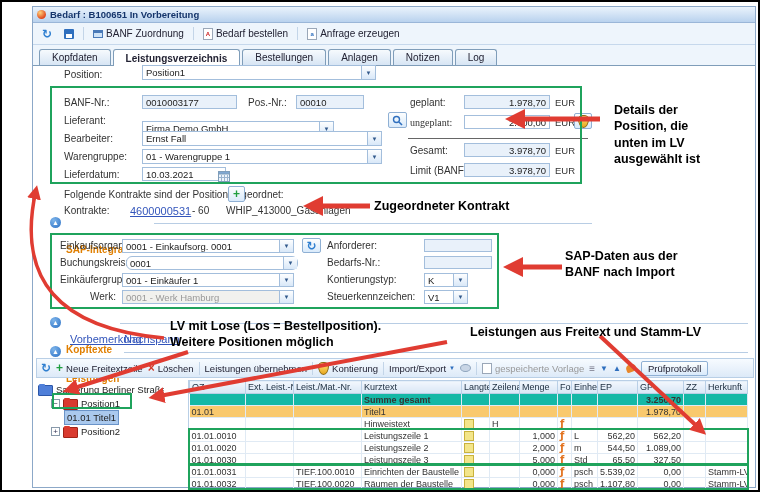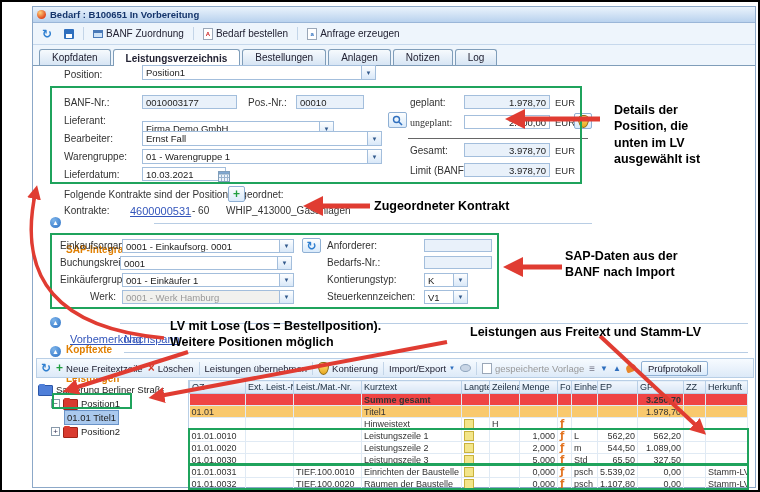--- a/index.html
+++ b/index.html
@@ -74,21 +74,21 @@
   .folder.yellow{background:#f0c75a;border:1px solid #bb8f2c;}
   .tree-label{max-width:108px;overflow:hidden;text-overflow:clip;}
   .tree-label.sel{background:#aac9ee;border:1px solid #6a93c8;padding:0 2px;}
   
   #lvtable{position:absolute;left:187px;top:378px;width:560px;}
   #lvtable table{border-collapse:collapse;table-layout:fixed;width:558px;font-size:9px;}
   #lvtable th{background:linear-gradient(#f2f7fd,#d8e6f5);border:1px solid #b9cfe6;font-weight:normal;color:#234;
      text-align:left;padding:1px 2px;height:10px;white-space:nowrap;overflow:hidden;}
   #lvtable td{border-right:1px solid #e0eaf4;border-bottom:1px solid #e0eaf4;padding:0 2px;height:11px;
      white-space:nowrap;overflow:hidden;color:#333;}
-  #lvtable tr.sum td{background:#ef4444;font-weight:bold;}
+  #lvtable tr.sum td{background:#14b8a6;font-weight:bold;}
   #lvtable tr.titel td{background:#f9c96d;}
   #lvtable td.r{text-align:right;}
   .note-ic{display:inline-block;width:8px;height:8px;background:#f3e58a;border:1px solid #c9b23c;vertical-align:middle;}
   .form-ic{color:#e2711d;font-weight:bold;font-size:10px;font-family:"DejaVu Sans",sans-serif;}
   .vdivider{position:absolute;left:186px;top:378px;width:1px;height:107px;background:#b9cfe6;}
   
   .green-box{position:absolute;border:2.5px solid #1fa35c;box-sizing:border-box;z-index:30;pointer-events:none;}
   .annot{position:absolute;font-weight:bold;color:#000;font-size:12.5px;line-height:1.3;z-index:41;}
   #arrows{position:absolute;left:0;top:0;z-index:40;pointer-events:none;}
 </style>
@@ -219,21 +219,21 @@
   <div id="sap-fields">
       <span class="lbl" style="left: 58px; top: 238px;">Einkaufsorganisation:</span>
       <div class="sel" style="left: 120px; top: 237px; width: 172px; height: 14px;">
         <span class="sel-val">0001 - Einkaufsorg. 0001</span>
         <span class="sel-btn">▼</span>
       </div>
       <div class="sq-btn" style="left: 300px; top: 236px; width: 19px; height: 15px;">
         <span class="glyph-blue">↻</span>
       </div>
       <span class="lbl" style="left: 58px; top: 255px;">Buchungskreis:</span>
-      <div class="sel" style="left: 118px; top: 254px; width: 172px; height: 14px;">
+      <div class="sel" style="left: 124px; top: 254px; width: 172px; height: 14px; border-radius: 6px;">
         <span class="sel-val">0001</span>
         <span class="sel-btn">▼</span>
       </div>
       <span class="lbl" style="left: 58px; top: 272px;">Einkäufergruppe:</span>
       <div class="sel" style="left: 120px; top: 271px; width: 172px; height: 14px;">
         <span class="sel-val">001 - Einkäufer 1</span>
         <span class="sel-btn">▼</span>
       </div>
       <span class="lbl" style="left: 58px; top: 289px; padding-left: 30px;">Werk:</span>
       <div class="sel dis" style="left: 120px; top: 288px; width: 172px; height: 14px;">

